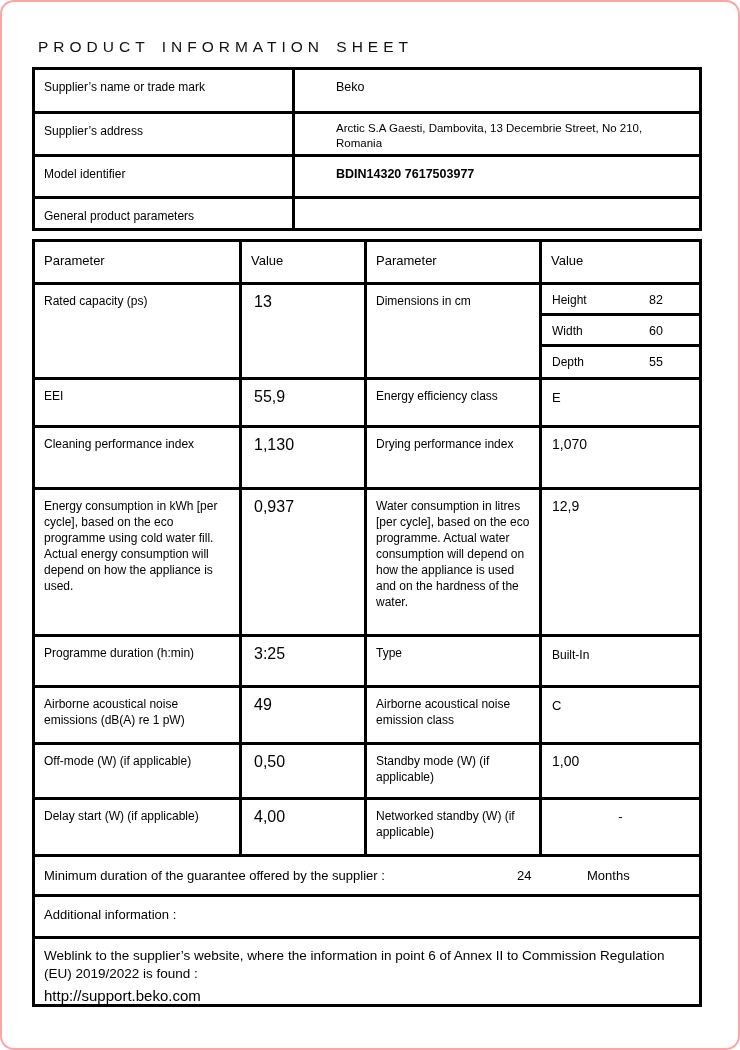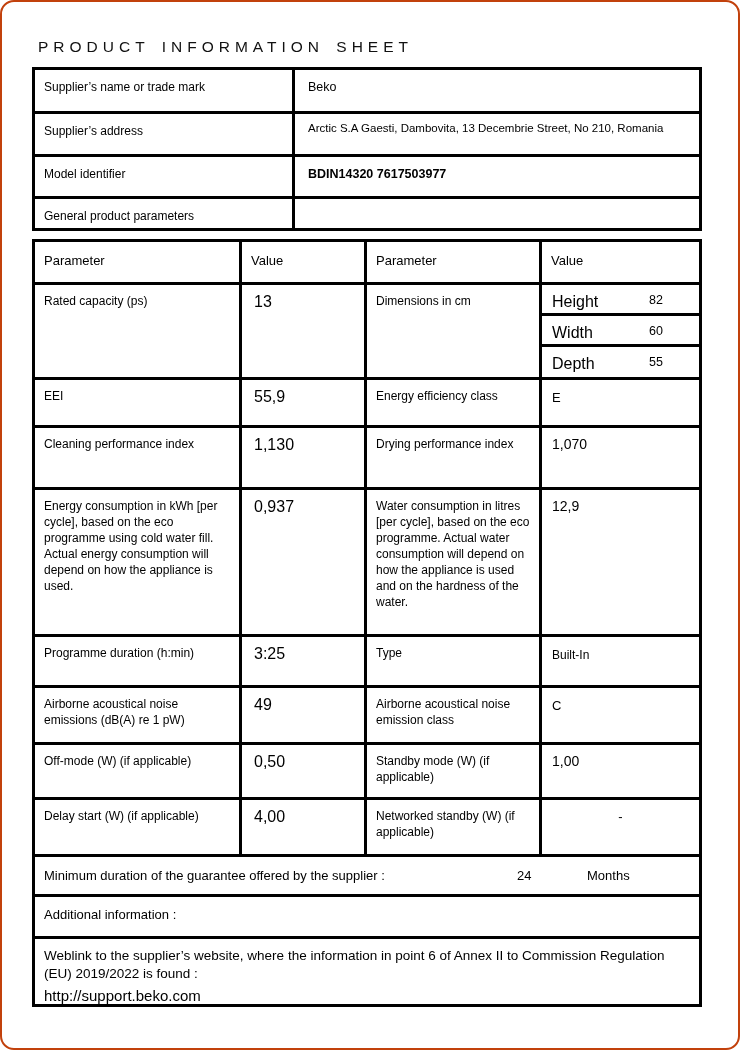--- a/index.html
+++ b/index.html
@@ -1,24 +1,24 @@
 <!DOCTYPE html>
 <html><head>
 <meta charset="utf-8">
 <style>
   html,body{margin:0;padding:0;background:#fff;}
   body{width:740px;height:1050px;font-family:"Liberation Sans","DejaVu Sans",sans-serif;color:#000;-webkit-font-smoothing:antialiased;}
-  .page{position:relative;width:740px;height:1050px;box-sizing:border-box;background:#fff;border:2px solid #c2410c;border-radius:14px;overflow:hidden;}
+  .page{position:relative;width:740px;height:1050px;box-sizing:border-box;background:#fff;border:2px solid #fca5a5;border-radius:14px;overflow:hidden;}
   .title{position:absolute;left:36px;top:36px;margin:0;font-size:15.5px;font-weight:normal;letter-spacing:5px;word-spacing:3px;color:#111;}
   .tbl{position:absolute;left:30px;width:670px;box-sizing:border-box;border:3px solid #000;background:#fff;}
   .tbl *{box-sizing:border-box;}
 
   
   .tblA{top:65px;}
-  .rowA{display:flex;border-bottom:3px solid #000;}
+  .rowA{display:flex;border-bottom:3px solid #000;gap:28px;}
   .rowA:last-child{border-bottom:none;}
   .rA0{height:44px;}.rA1{height:43px;}.rA2{height:42px;}.rA3{height:29px;}
   .cA-l{flex:0 0 260px;border-right:3px solid #000;font-size:12px;padding:10px 6px 0 9px;}
   .cA-v{flex:1 1 auto;font-size:12.5px;padding:10px 10px 0 13px;}
   .cA-v.small{font-size:11.5px;line-height:14.5px;padding-top:7px;}
   .cA-v.bold{font-weight:bold;}
 
   
   .tblB{top:237px;}
   .rowB{display:flex;border-bottom:3px solid #000;}
@@ -32,21 +32,21 @@
   .hcell{font-size:13px;padding:11px 0 0 9px;}
   .lab{font-size:12px;line-height:16px;padding:8px 6px 0 9px;}
   .val{font-size:16px;padding:8px 0 0 12px;}
   .val4{font-size:14px;padding:8px 0 0 10px;}
   .val4.fs12{font-size:12px;padding-top:11px;}
   .val4.fs13{font-size:13px;padding-top:10px;}
   .val4.ctr{text-align:center;padding-left:0;font-size:13px;padding-top:9px;}
   .dims{display:flex;flex-direction:column;height:100%;}
   .dimrow{display:flex;border-bottom:3px solid #000;height:31px;}
   .dimrow:last-child{border-bottom:none;height:30px;}
-  .dimname{font-size:16px;padding:8px 0 0 10px;}
+  .dimname{font-size:12px;padding:8px 0 0 10px;}
   .dimval{margin-left:auto;font-size:12.5px;padding:8px 36px 0 0;}
 
   
   .tblC{top:852px;}
   .rowG{position:relative;height:40px;border-bottom:3px solid #000;}
   .gLabel{position:absolute;left:9px;top:11px;font-size:13px;}
   .gVal{position:absolute;left:482px;top:11px;font-size:13px;}
   .gUnit{position:absolute;left:552px;top:11px;font-size:13px;}
   .rowAdd{height:39px;font-size:13px;padding:10px 0 0 9px;}
 

